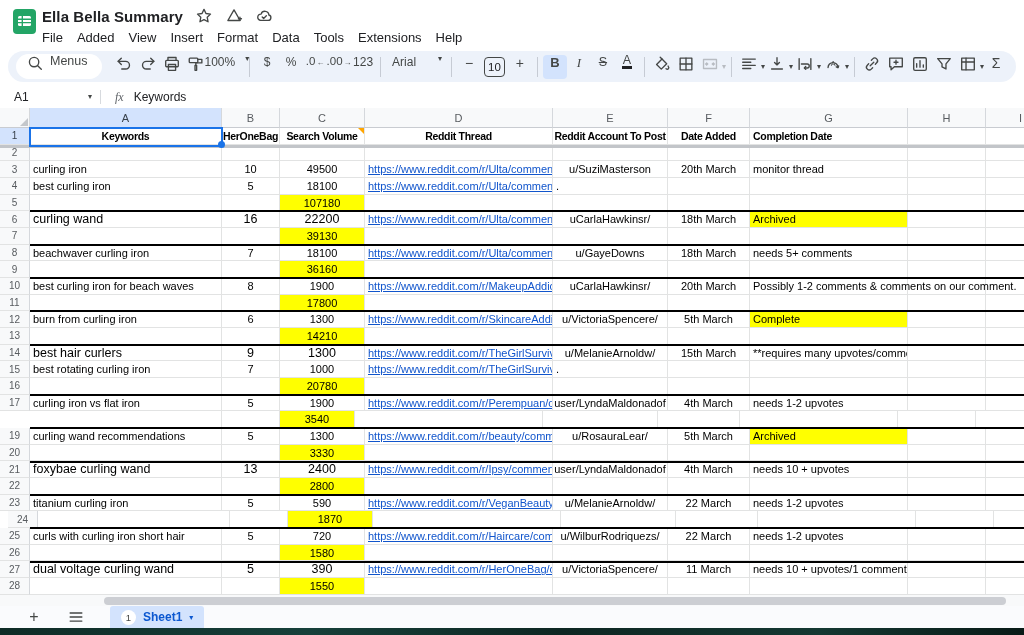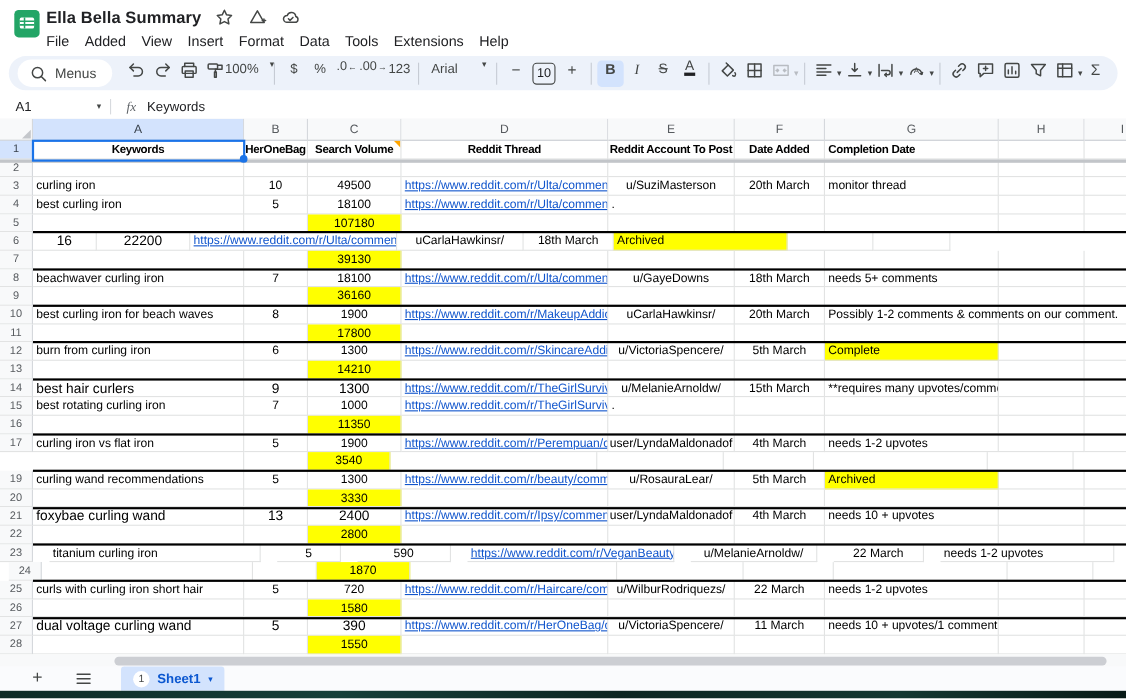--- a/index.html
+++ b/index.html
@@ -11,21 +11,21 @@
   .logo{position:absolute;left:11px;top:8px;width:27px;height:27px;}
   .title-area{position:absolute;left:42px;top:6px;}
   .title-row{display:flex;align-items:center;gap:12px;height:20px;}
   .doc-title{font-size:15px;font-weight:bold;color:#202124;letter-spacing:.1px;}
   .title-ico{display:flex;align-items:center;justify-content:center;width:18px;height:18px;}
   .menubar{display:flex;margin-left:-7px;margin-top:2px;}
   .menubar .mitem{font-size:13px;color:#202124;padding:2px 7px;border-radius:4px;cursor:default;}
 
   
   .toolbar{position:absolute;top:51px;left:8px;right:8px;height:31px;background:#edf2fa;border-radius:18px;display:flex;align-items:center;padding:0 8px;color:#444746;}
-  .menus-pill{display:flex;align-items:center;gap:6px;background:#fff;border-radius:15px;height:25px;padding:0 14px 0 10px;margin-right:10px;}
+  .menus-pill{display:flex;gap:6px;background:#fff;border-radius:15px;height:25px;padding:0 14px 0 10px;margin-right:10px;}
   .menus-pill .mlabel{font-size:12.5px;color:#444746;}
   .tbtn{height:24px;min-width:24px;display:flex;align-items:flex-start;justify-content:center;border-radius:4px;gap:8px;font-size:12px;color:#444746;}
   .tbtn.active{background:#d3e3fd;}
   .tdiv{width:1px;height:20px;background:#c6cbd4;margin:0 5px;flex:none;}
   .car{font-size:8px;color:#444746;line-height:1;}
   .zoom-label,.font-label{font-size:12px;color:#444746;padding:0 2px;}
   .font-sel{min-width:52px;justify-content:space-between;padding:0 4px;}
   .size-box{box-sizing:border-box;width:26px;height:20px;border:1px solid #444746;border-radius:4px;display:flex;align-items:center;justify-content:center;font-size:11.5px;color:#202124;margin:0 3px;}
   .bold-g{font-weight:bold;font-size:13px;}
   .ital-g{font-style:italic;font-size:13px;font-family:"Liberation Serif",serif;}
@@ -370,20 +370,21 @@
           <div class="cell ac hl" style="width: 85px; height: 16.68px;">107180</div>
           <div class="cell al" style="width: 188px; height: 16.68px;"></div>
           <div class="cell ac" style="width: 115px; height: 16.68px;"></div>
           <div class="cell ac" style="width: 82px; height: 16.68px;"></div>
           <div class="cell al" style="width: 158px; height: 16.68px;"></div>
           <div class="cell al" style="width: 78px; height: 16.68px;"></div>
           <div class="cell al" style="width: 70px; height: 16.68px;"></div>
         </div>
         <div class="row em" style="height: 16.68px;">
           <div class="rh" style="width: 30px; height: 16.68px;">6</div>
+          <div class="cell al bump" style="width: 192px; height: 16.68px;">curling wand</div>
           <div class="cell ac bump" style="width: 58px; height: 16.68px;">16</div>
           <div class="cell ac bump" style="width: 85px; height: 16.68px;">22200</div>
           <div class="cell al" style="width: 188px; height: 16.68px;">
             <span class="link">https://www.reddit.com/r/Ulta/comments/</span>
           </div>
           <div class="cell ac" style="width: 115px; height: 16.68px;">uCarlaHawkinsr/</div>
           <div class="cell ac" style="width: 82px; height: 16.68px;">18th March</div>
           <div class="cell al hl" style="width: 158px; height: 16.68px;">Archived</div>
           <div class="cell al" style="width: 78px; height: 16.68px;"></div>
           <div class="cell al" style="width: 70px; height: 16.68px;"></div>
@@ -503,21 +504,21 @@
           <div class="cell al" style="width: 115px; height: 16.68px;">.</div>
           <div class="cell ac" style="width: 82px; height: 16.68px;"></div>
           <div class="cell al" style="width: 158px; height: 16.68px;"></div>
           <div class="cell al" style="width: 78px; height: 16.68px;"></div>
           <div class="cell al" style="width: 70px; height: 16.68px;"></div>
         </div>
         <div class="row" style="height: 16.68px;">
           <div class="rh" style="width: 30px; height: 16.68px;">16</div>
           <div class="cell al" style="width: 192px; height: 16.68px;"></div>
           <div class="cell ac" style="width: 58px; height: 16.68px;"></div>
-          <div class="cell ac hl" style="width: 85px; height: 16.68px;">11350</div>
+          <div class="cell ac hl" style="width: 85px; height: 16.68px;">20780</div>
           <div class="cell al" style="width: 188px; height: 16.68px;"></div>
           <div class="cell ac" style="width: 115px; height: 16.68px;"></div>
           <div class="cell ac" style="width: 82px; height: 16.68px;"></div>
           <div class="cell al" style="width: 158px; height: 16.68px;"></div>
           <div class="cell al" style="width: 78px; height: 16.68px;"></div>
           <div class="cell al" style="width: 70px; height: 16.68px;"></div>
         </div>
         <div class="row" style="height: 16.68px;">
           <div class="rh" style="width: 30px; height: 16.68px;">17</div>
           <div class="cell al" style="width: 192px; height: 16.68px;">curling iron vs flat iron</div>
@@ -589,21 +590,21 @@
           <div class="cell al" style="width: 192px; height: 16.68px;"></div>
           <div class="cell ac" style="width: 58px; height: 16.68px;"></div>
           <div class="cell ac hl" style="width: 85px; height: 16.68px;">2800</div>
           <div class="cell al" style="width: 188px; height: 16.68px;"></div>
           <div class="cell ac" style="width: 115px; height: 16.68px;"></div>
           <div class="cell ac" style="width: 82px; height: 16.68px;"></div>
           <div class="cell al" style="width: 158px; height: 16.68px;"></div>
           <div class="cell al" style="width: 78px; height: 16.68px;"></div>
           <div class="cell al" style="width: 70px; height: 16.68px;"></div>
         </div>
-        <div class="row" style="height: 16.68px; gap: 15px;">
+        <div class="row" style="height: 16.68px;">
           <div class="rh" style="width: 30px; height: 16.68px;">23</div>
           <div class="cell al" style="width: 192px; height: 16.68px;">titanium curling iron</div>
           <div class="cell ac" style="width: 58px; height: 16.68px;">5</div>
           <div class="cell ac" style="width: 85px; height: 16.68px;">590</div>
           <div class="cell al" style="width: 188px; height: 16.68px;">
             <span class="link">https://www.reddit.com/r/VeganBeauty/co</span>
           </div>
           <div class="cell ac" style="width: 115px; height: 16.68px;">u/MelanieArnoldw/</div>
           <div class="cell ac" style="width: 82px; height: 16.68px;">22 March</div>
           <div class="cell al" style="width: 158px; height: 16.68px;">needs 1-2 upvotes</div>

